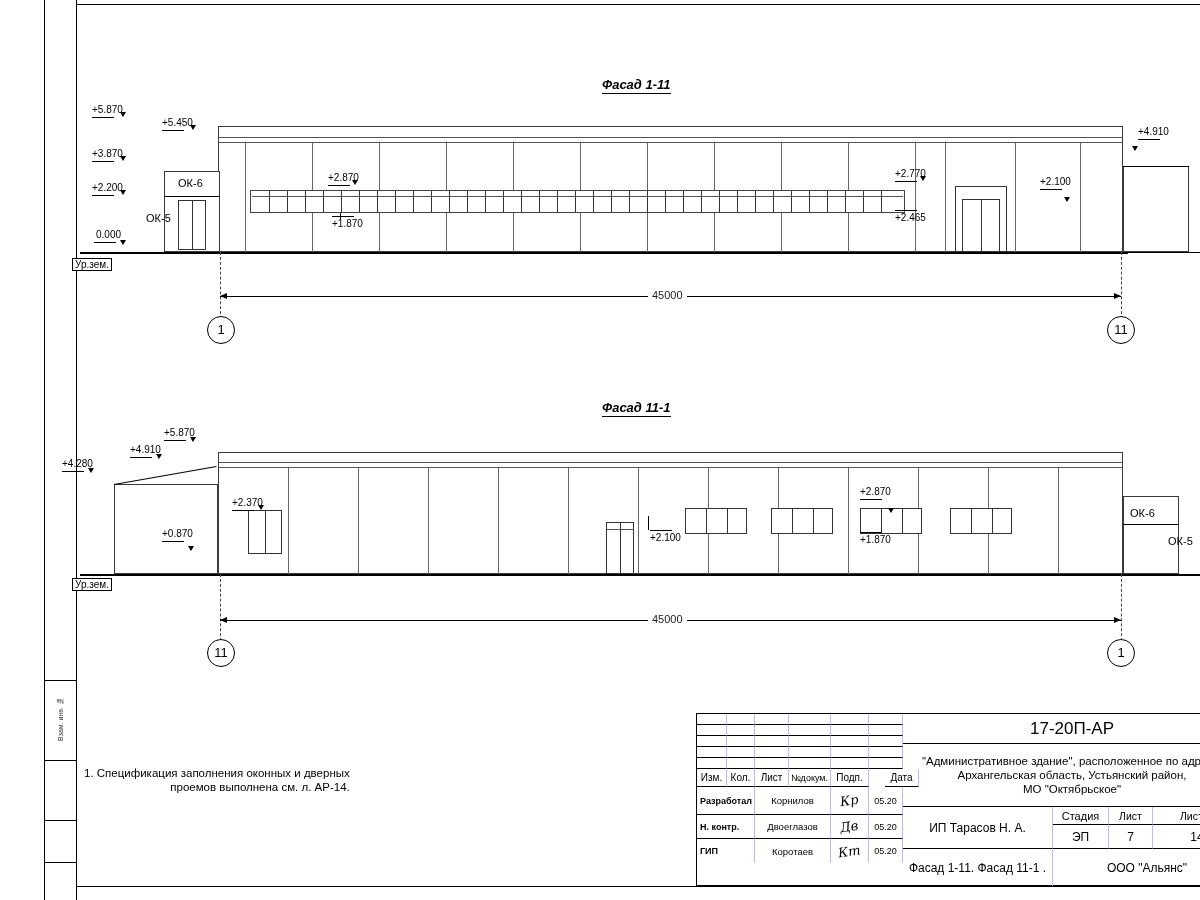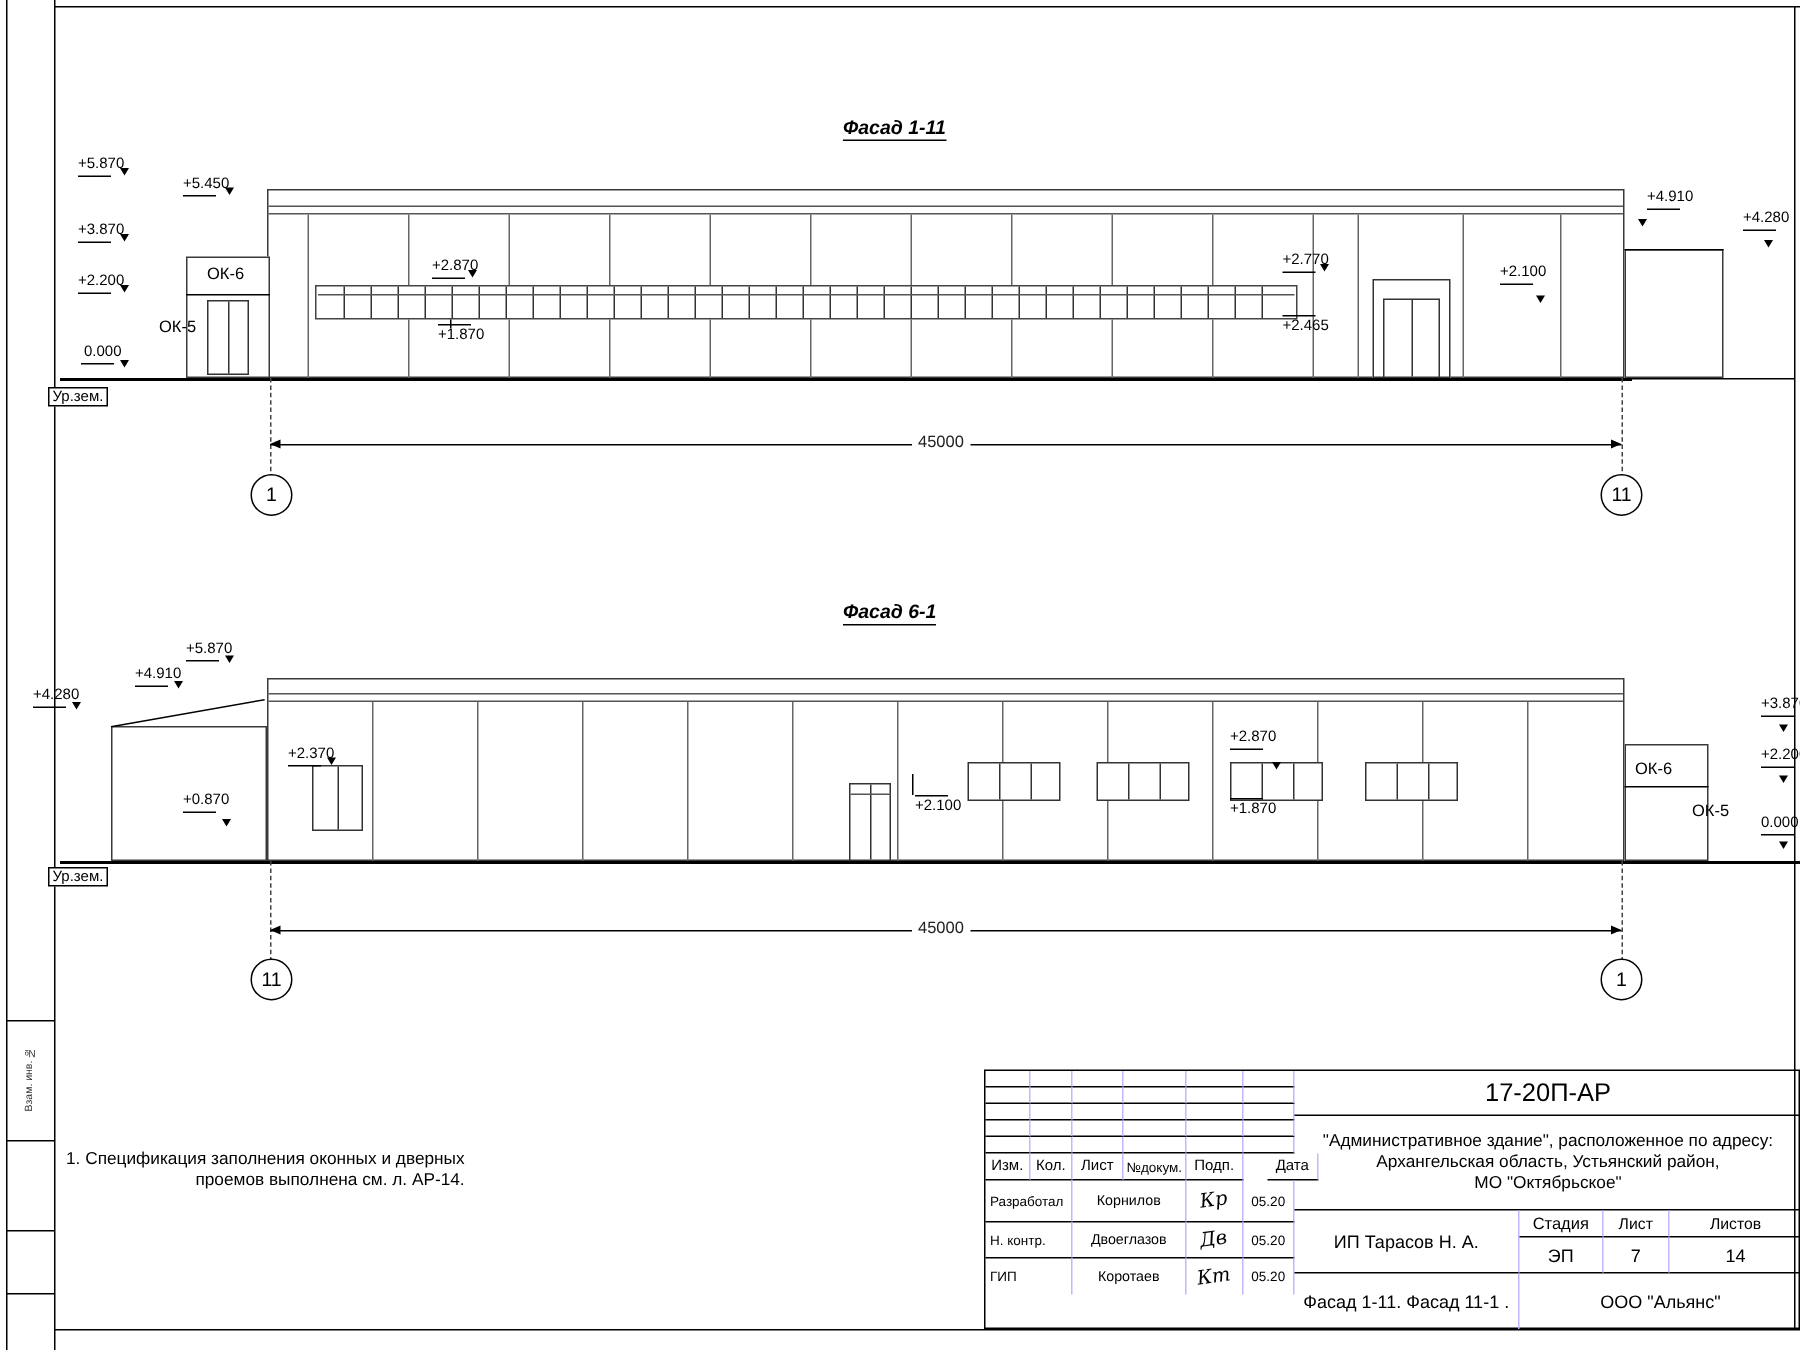--- a/index.html
+++ b/index.html
@@ -12,20 +12,21 @@
     height: 900px;
     position: relative;
     overflow: hidden;
     font-family: "Liberation Sans", sans-serif;
     color: #000;
     font-size: 11px;
   }
   .sheet {
     position: absolute;
     inset: 0;
+    margin-left: 40px;
   }
   
   .hline { position: absolute; background: #000; height: 1px; }
   .vline { position: absolute; background: #000; width: 1px; }
   .thin { background: #555; }
   .dash-v {
     position: absolute;
     width: 0;
     border-left: 1px dashed #444;
   }
@@ -145,21 +146,21 @@
     border-bottom: 1px solid #000;
     font-size: 10px;
     display: flex;
     align-items: center;
     justify-content: center;
     text-align: center;
     overflow: hidden;
     white-space: nowrap;
   }
   .tb-cell.nb-b { border-bottom: none; }
-  .tb-cell.left { justify-content: flex-start; padding-left: 3px; }
+  .tb-cell.left { justify-content: flex-start; padding-left: 3px; font-weight: bold; }
   .sig {
     font-family: "DejaVu Serif", serif;
     font-style: italic;
     font-size: 13px;
     transform: rotate(-8deg);
   }
   .big-code {
     font-size: 17px;
   }
   .proj-desc {
@@ -340,21 +341,21 @@
   <div class="dash-v" style="left:180px; top:252px; height:72px;"></div>
   <div class="dash-v" style="left:1081px; top:252px; height:72px;"></div>
   <div class="hline" style="left:180px; top:296px; width:901px;"></div>
   <div class="dim-arrow-l" style="left:180px; top:293px;"></div>
   <div class="dim-arrow-r" style="left:1074px; top:293px;"></div>
   <div class="dim-text" style="left:608px; top:289px;">45000</div>
   <div class="axis-c" style="left:167px; top:316px;">1</div>
   <div class="axis-c" style="left:1067px; top:316px;">11</div>
 
   <div class="title-elev" style="left:562px; top:400px;">
-    <span class="ul">Фасад 6-1</span>
+    <span class="ul">Фасад 11-1</span>
   </div>
 
   <div class="bldg" style="left:178px; top:452px; width:905px; height:122px;"></div>
   <div class="hline thin" style="left:179px; top:462px; width:903px;"></div>
   <div class="hline thin" style="left:179px; top:467px; width:903px;"></div>
 
   <div class="mullion" style="left:248px; top:468px; height:106px;"></div>
   <div class="mullion" style="left:318px; top:468px; height:106px;"></div>
   <div class="mullion" style="left:388px; top:468px; height:106px;"></div>
   <div class="mullion" style="left:458px; top:468px; height:106px;"></div>

